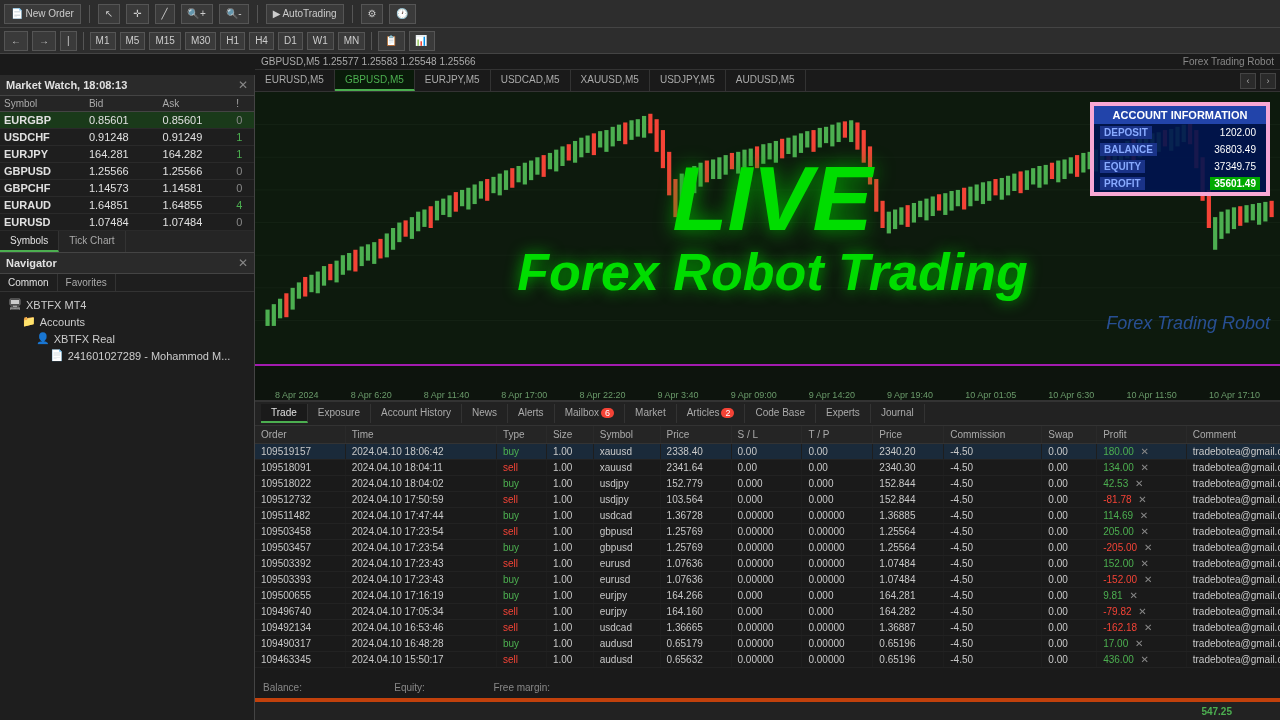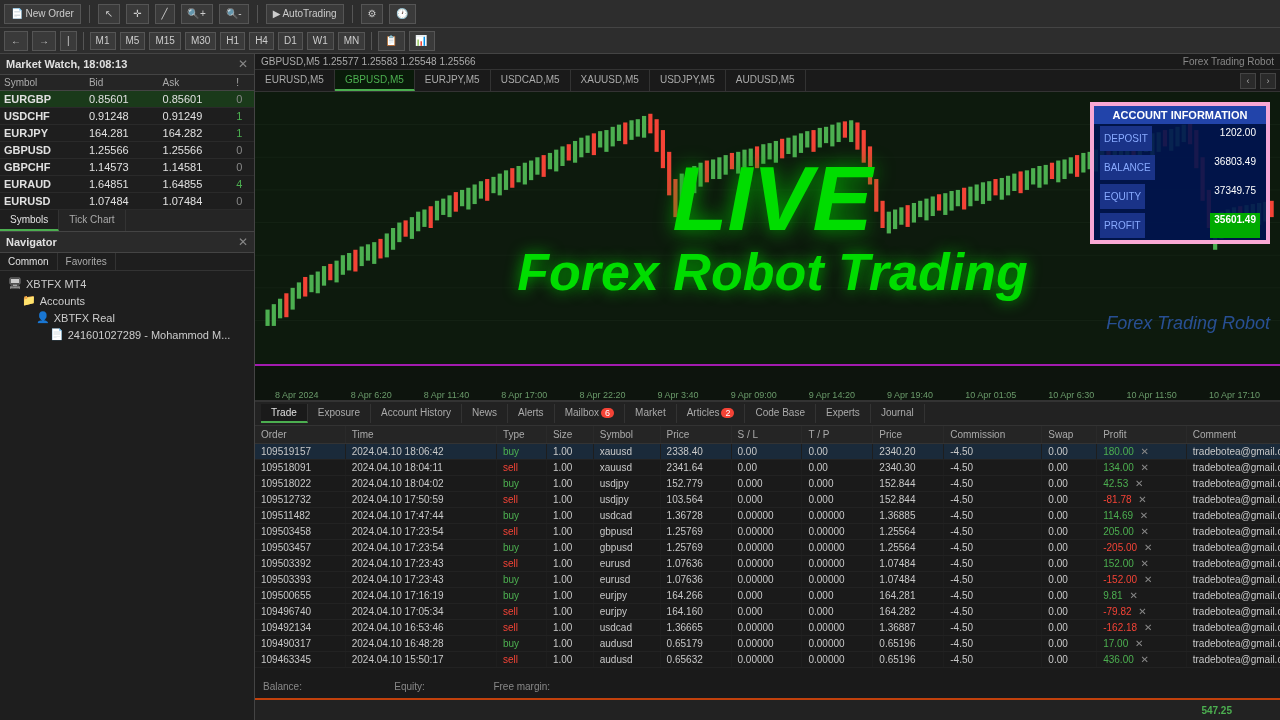--- a/index.html
+++ b/index.html
@@ -8,21 +8,21 @@
     
     .top-toolbar { height: 28px; background: #2d2d2d; border-bottom: 1px solid #444; display: flex; align-items: center; padding: 0 4px; gap: 6px; }
     .toolbar-btn { background: #3a3a3a; border: 1px solid #555; color: #ccc; font-size: 10px; padding: 2px 6px; cursor: pointer; height: 20px; display: flex; align-items: center; gap: 2px; }
     .toolbar-sep { width: 1px; height: 18px; background: #555; margin: 0 2px; }
 
     
     .second-toolbar { height: 26px; background: #2d2d2d; border-bottom: 1px solid #444; display: flex; align-items: center; padding: 0 4px; gap: 4px; }
     .tf-btn { background: #3a3a3a; border: 1px solid #555; color: #ccc; font-size: 10px; padding: 1px 5px; cursor: pointer; height: 18px; }
 
     
-    .left-panel { width: 255px; background: #1e1e1e; border-right: 1px solid #444; display: flex; flex-direction: column; flex-shrink: 0; }
+    .left-panel { width: 255px; background: #1e1e1e; border-right: 1px solid #444; display: flex; flex-direction: column; flex-shrink: 0; margin-top: 21px; }
 
     
     .market-watch { flex: 0 0 auto; }
     .panel-header { background: #2a2a2a; border-bottom: 1px solid #444; padding: 3px 6px; display: flex; align-items: center; justify-content: space-between; }
     .panel-title { color: #e0e0e0; font-weight: bold; font-size: 11px; }
     .close-btn { color: #888; cursor: pointer; font-size: 12px; }
 
     .mw-table { width: 100%; border-collapse: collapse; }
     .mw-header { background: #252525; }
     .mw-header th { padding: 2px 4px; text-align: left; color: #aaa; font-weight: normal; font-size: 10px; border-bottom: 1px solid #444; }
@@ -55,21 +55,21 @@
     
     .live-overlay { position: absolute; top: 0; left: 0; right: 0; bottom: 0; display: flex; flex-direction: column; align-items: center; justify-content: center; pointer-events: none; z-index: 10; margin-left: 10px; }
     .live-text { font-size: 90px; font-weight: 900; color: #00dd00; text-shadow: 0 0 20px #00aa00; font-style: italic; line-height: 1; }
     .robot-text { font-size: 52px; font-weight: 900; color: #00dd00; text-shadow: 0 0 15px #00aa00; font-style: italic; line-height: 1.1; }
     .watermark { position: absolute; bottom: 30px; right: 10px; color: #3366cc; font-size: 18px; font-style: italic; opacity: 0.7; }
 
     
     .account-info { position: absolute; top: 10px; right: 10px; background: rgba(0,20,80,0.9); border: 4px solid #f9a8d4; z-index: 20; min-width: 180px; }
     .acc-header { background: #2244aa; padding: 3px 6px; text-align: center; color: #fff; font-size: 11px; font-weight: bold; }
     .acc-row { display: flex; justify-content: space-between; padding: 2px 6px; border-bottom: 1px solid #2233660; font-size: 11px; }
-    .acc-label { background: #1a3388; color: #88aaff; padding: 7px 4px; font-size: 10px; font-weight: normal; }
+    .acc-label { background: #1a3388; color: #88aaff; padding: 1px 4px; font-size: 10px; font-weight: bold; }
     .acc-value { color: #fff; padding: 1px 4px; font-size: 10px; }
     .acc-profit { background: #00aa00; color: #fff; padding: 1px 4px; font-size: 10px; font-weight: bold; }
 
     
     .chart-svg { position: absolute; top: 0; left: 0; width: 100%; height: 100%; }
 
     
     .date-axis { height: 36px; background: #0d140d; border-top: 2px solid #a21caf; display: flex; align-items: flex-end; padding: 0 4px; }
     .date-labels { display: flex; width: 100%; justify-content: space-around; }
     .date-label { color: #6a9a6a; font-size: 9px; }
@@ -89,21 +89,21 @@
     .trades-table th { background: #252525; color: #aaa; padding: 3px 6px; text-align: left; border-bottom: 1px solid #333; border-right: 1px solid #2a2a2a; font-weight: normal; position: sticky; top: 0; }
     .trades-table td { padding: 2px 6px; border-bottom: 1px solid #222; border-right: 1px solid #1e1e1e; white-space: nowrap; }
     .trades-table tr.selected td { background: #1a2a3a; }
     .type-buy { color: #4CAF50; }
     .type-sell { color: #f44336; }
     .profit-pos { color: #4CAF50; }
     .profit-neg { color: #f44336; }
     .close-x { color: #888; cursor: pointer; margin-left: 4px; }
 
     
-    .status-bar { height: 22px; background: #222; border-top: 2px solid #c2410c; display: flex; align-items: center; padding: 0 8px; gap: 20px; font-size: 10px; color: #aaa; }
+    .status-bar { height: 22px; background: #222; border-top: 4px solid #c2410c; display: flex; align-items: center; padding: 0 8px; gap: 20px; font-size: 10px; color: #aaa; }
     .status-item { display: flex; gap: 4px; }
     .status-label { color: #888; }
     .status-value { color: #e0e0e0; margin-top: 48px; }
     .total-profit { color: #4CAF50; font-weight: bold; margin-left: auto; padding-right: 40px; }
 
     .full-layout { display: flex; flex-direction: column; height: 720px; }
     .content-row { display: flex; flex: 1; overflow: hidden; }
 
     
     ::-webkit-scrollbar { width: 6px; height: 6px; }

